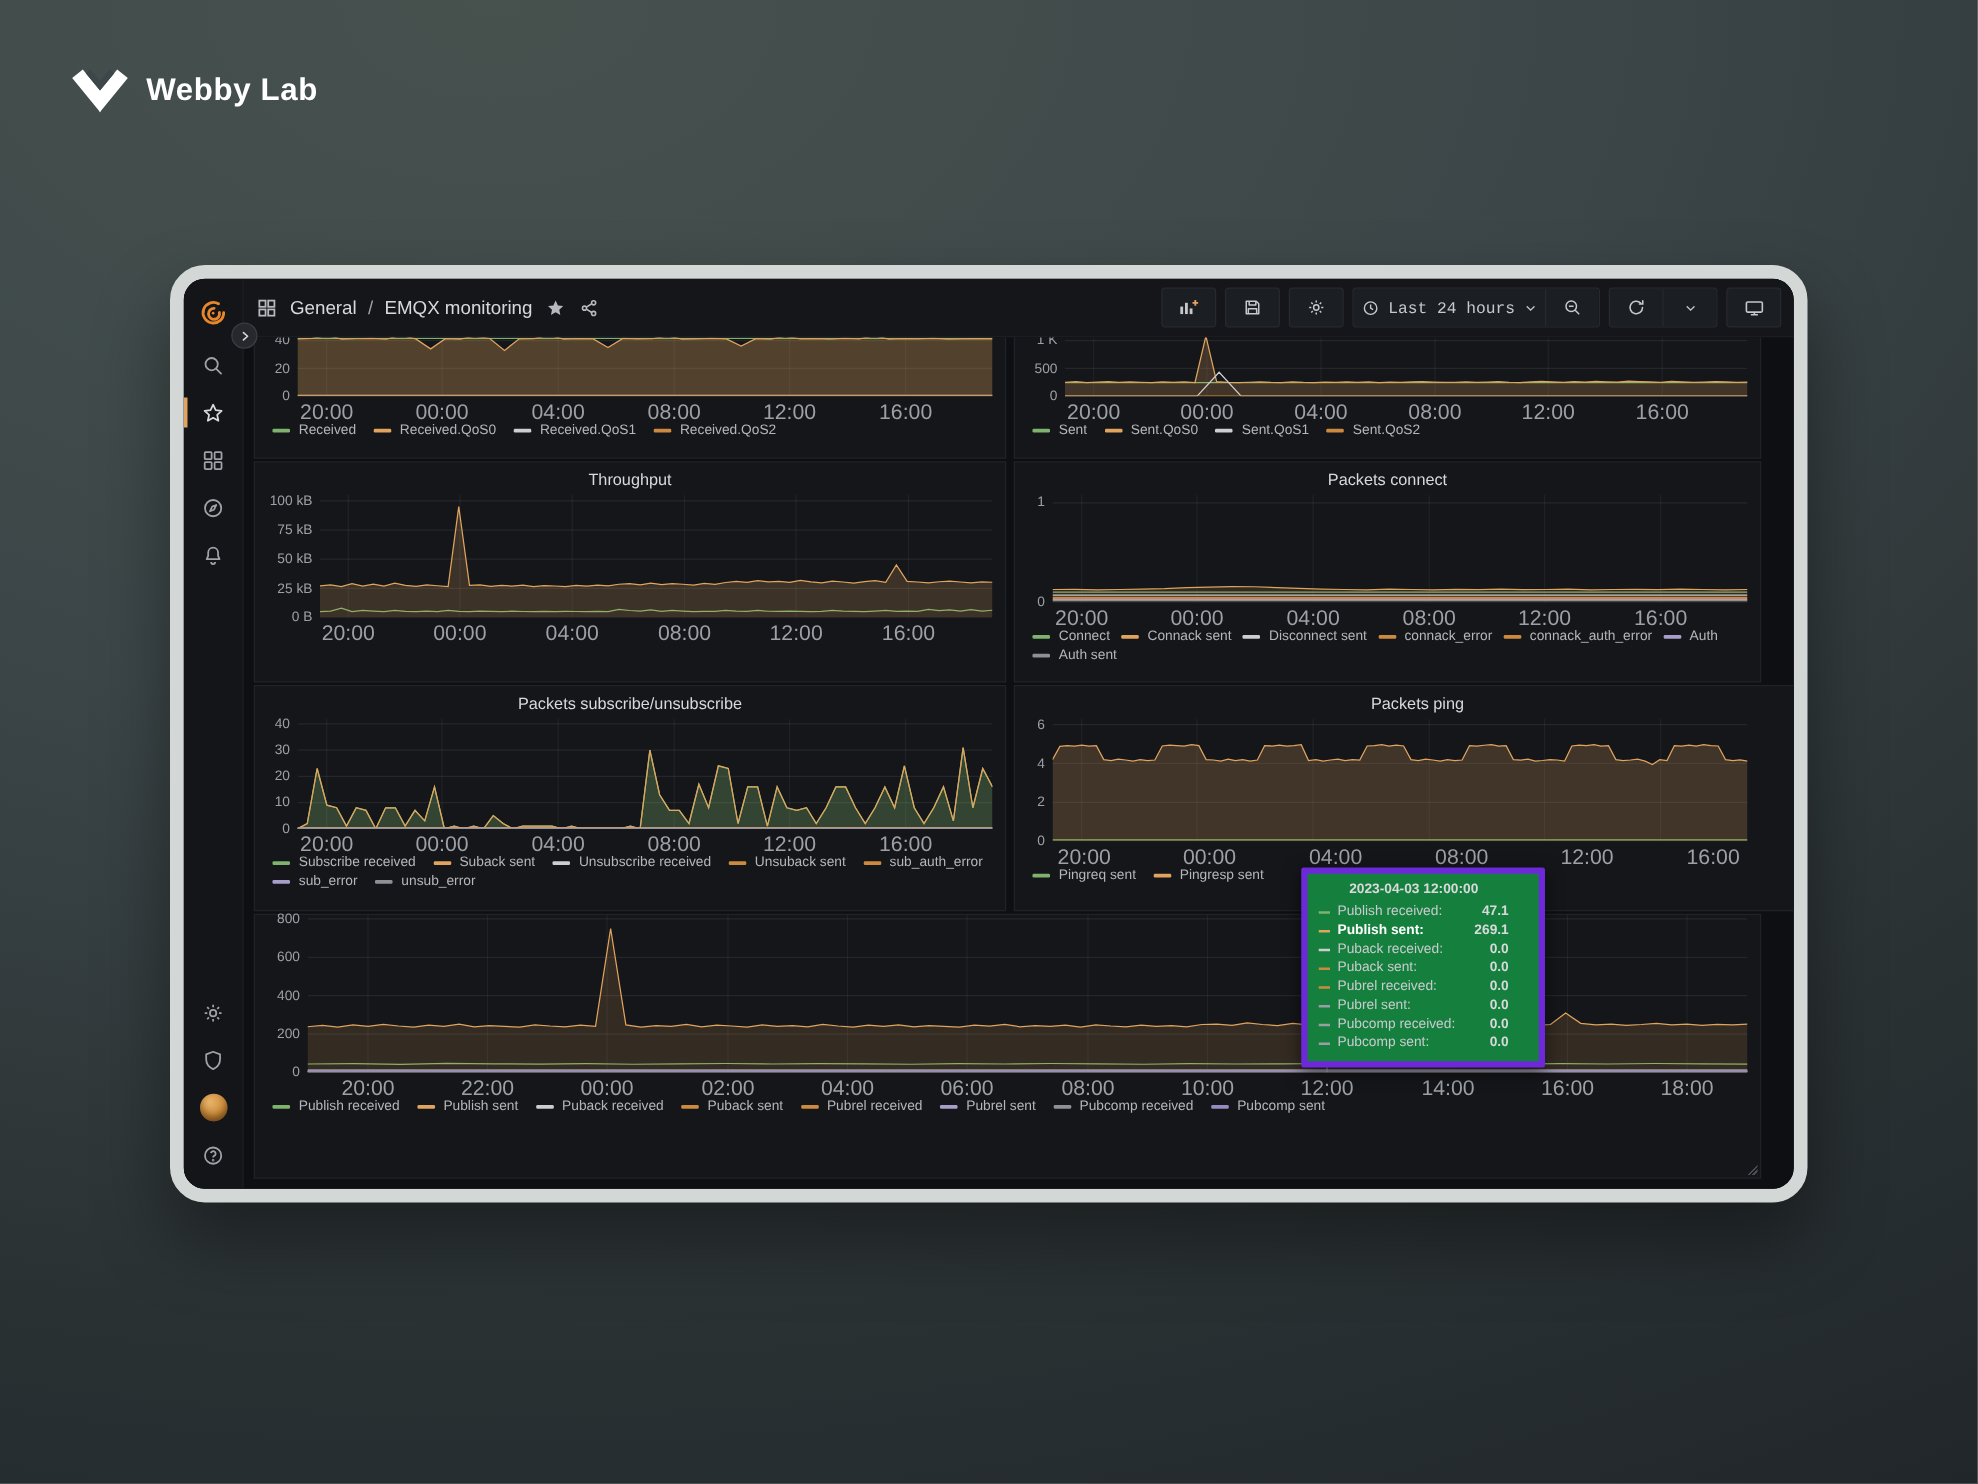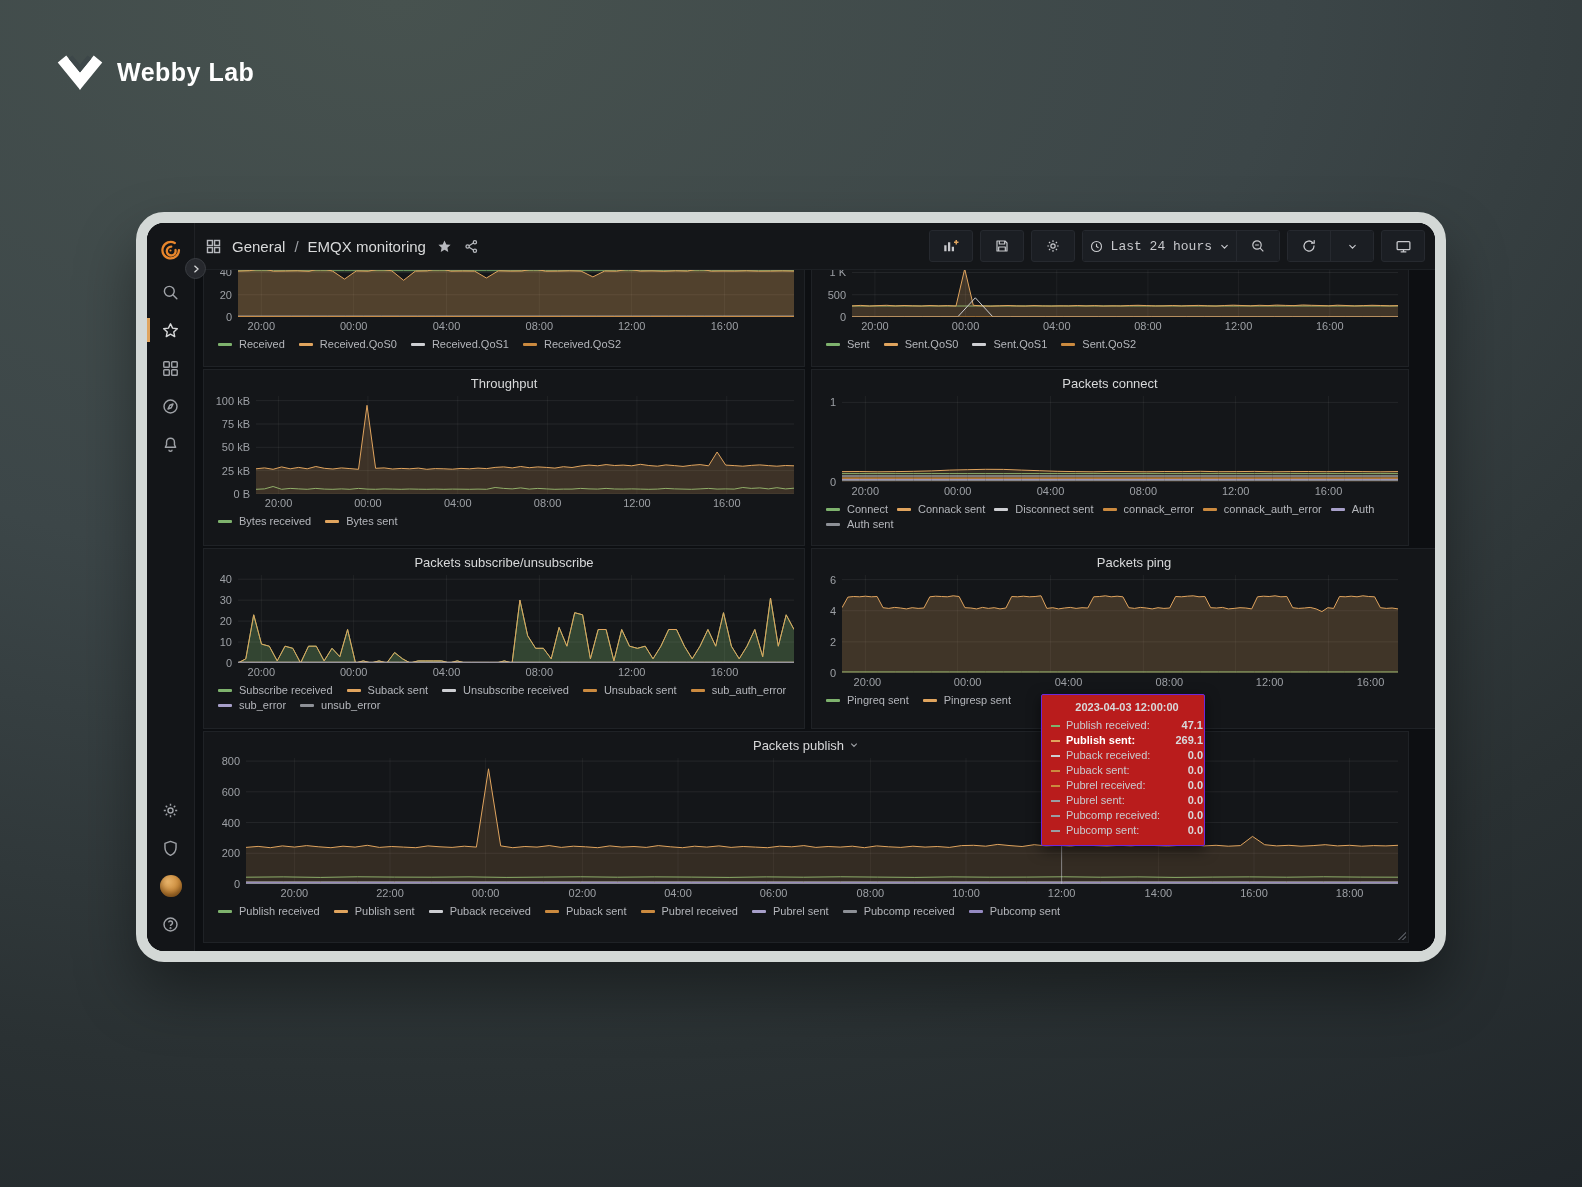--- a/index.html
+++ b/index.html
@@ -63,33 +63,33 @@
   .p-pub .ylabels{width:38px;}
   .ylabel{position:absolute;right:6px;transform:translateY(-50%);white-space:nowrap;}
   .plotcol{flex:1;display:flex;flex-direction:column;min-width:0;}
   .plotarea{position:relative;cursor:crosshair;}
   .p-recv .plotarea,.p-recv .ylabels,.p-sent .plotarea,.p-sent .ylabels{height:49px;}
   .p-thr .plotarea,.p-thr .ylabels,.p-ping .plotarea,.p-ping .ylabels{height:98px;}
   .p-conn .plotarea,.p-conn .ylabels{height:86px;}
   .p-sub .plotarea,.p-sub .ylabels{height:88px;}
   .p-pub .plotarea,.p-pub .ylabels{height:126px;}
   .plotarea svg{position:absolute;left:0;top:0;}
-  .xlabels{height:18px;position:relative;color:#9da0a5;font-size:11px;}
+  .xlabels{height:18px;position:relative;color:#9da0a5;font-size:17px;}
   .xlabel{position:absolute;top:3px;transform:translateX(-50%);white-space:nowrap;}
   .legend{padding:3px 10px 4px 14px;display:flex;flex-wrap:wrap;column-gap:14px;row-gap:3px;
     color:#b4b6bb;font-size:11px;align-content:flex-start;}
   .p-conn .legend{column-gap:9px;}
   .legend-item{display:flex;align-items:center;gap:7px;cursor:pointer;}
   .swatch{width:14px;height:3px;border-radius:1px;display:inline-block;}
   .resize-corner{position:absolute;right:2px;bottom:2px;width:9px;height:9px;
     background:linear-gradient(135deg, transparent 55%, #4a4d53 55%, #4a4d53 65%, transparent 65%, transparent 75%, #4a4d53 75%, #4a4d53 85%, transparent 85%);cursor:nwse-resize;}
   
   .tooltip{position:absolute;left:846px;top:424px;width:152px;z-index:9;
-    background:#b91c1c;border:1px solid #6d28d9;border-radius:2px;
-    box-shadow:0 4px 14px rgba(0,0,0,.55);padding:6px 1px 7px 9px;font-size:11px;color:#c9cbcf;}
+    background:#15803d;border:5px solid #6d28d9;border-radius:2px;
+    box-shadow:0 4px 14px rgba(0,0,0,.55);padding:6px 24px 7px 9px;font-size:11px;color:#c9cbcf;}
   .tooltip-title{text-align:center;font-weight:700;color:#d8d9da;margin-bottom:5px;}
   .t-row{display:flex;align-items:center;gap:6px;line-height:15px;}
   .t-dash{width:9px;height:2px;flex-shrink:0;display:inline-block;}
   .t-label{flex:1;white-space:nowrap;}
   .t-val{font-weight:700;color:#d8d9da;}
   .t-row.bold .t-label{font-weight:700;color:#ffffff;}
 </style>
 </head>
 <body>
 
@@ -414,30 +414,20 @@
               <div class="xlabels">
                   <span class="xlabel" style="left: 4.2%;">20:00</span>
                   <span class="xlabel" style="left: 20.8%;">00:00</span>
                   <span class="xlabel" style="left: 37.5%;">04:00</span>
                   <span class="xlabel" style="left: 54.2%;">08:00</span>
                   <span class="xlabel" style="left: 70.8%;">12:00</span>
                   <span class="xlabel" style="left: 87.5%;">16:00</span>
                 </div>
             </div>
           </div>
-          <div class="legend">
-              <span class="legend-item">
-                <span class="swatch" style="background: rgb(126, 178, 109);"></span>
-                <span>Bytes received</span>
-              </span>
-              <span class="legend-item">
-                <span class="swatch" style="background: rgb(224, 164, 94);"></span>
-                <span>Bytes sent</span>
-              </span>
-            </div>
         </div>
 
         <div class="panel p-conn">
           <div class="panel-title">Packets connect</div>
           <div class="plot-wrap">
             <div class="ylabels">
                 <span class="ylabel" style="top: 86px;">0</span>
                 <span class="ylabel" style="top: 6.37037px;">1</span>
               </div>
             <div class="plotcol">
@@ -622,26 +612,20 @@
                 <span>Pingreq sent</span>
               </span>
               <span class="legend-item">
                 <span class="swatch" style="background: rgb(224, 164, 94);"></span>
                 <span>Pingresp sent</span>
               </span>
             </div>
         </div>
 
         <div class="panel p-pub">
-          <div class="panel-title">
-            <span>Packets publish</span>
-            <svg width="10" height="10" viewBox="0 0 24 24" fill="none" stroke="#9fa2a7" stroke-width="2.6" stroke-linecap="round">
-                <path d="M6 9.5l6 6 6-6"></path>
-              </svg>
-          </div>
           <div class="plot-wrap">
             <div class="ylabels">
                 <span class="ylabel" style="top: 126px;">0</span>
                 <span class="ylabel" style="top: 95.2683px;">200</span>
                 <span class="ylabel" style="top: 64.5366px;">400</span>
                 <span class="ylabel" style="top: 33.8049px;">600</span>
                 <span class="ylabel" style="top: 3.07317px; padding-left: 44px;">800</span>
               </div>
             <div class="plotcol">
               <div class="plotarea">

